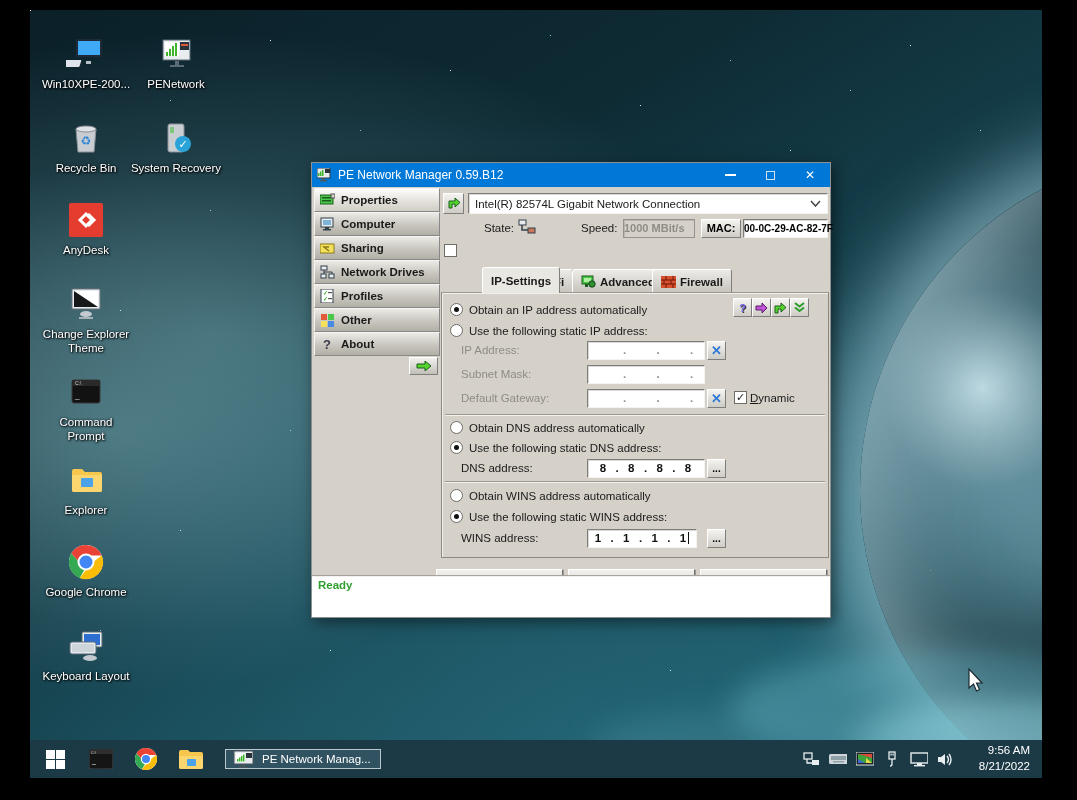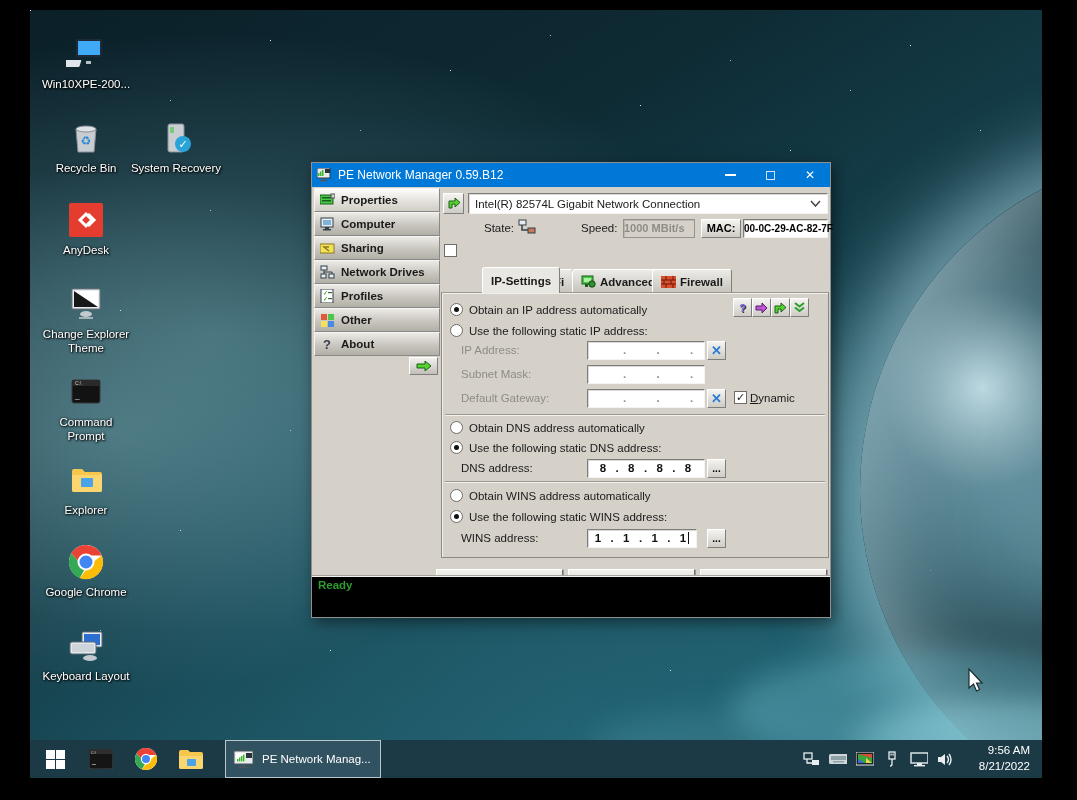--- a/index.html
+++ b/index.html
@@ -92,29 +92,29 @@
                   border-top:1px solid #9a988f; border-bottom:1px solid #f2f1ee; }
 
   
   .big-btn { position:absolute; top:406px; width:127px; height:26px; display:flex; align-items:center;
              background:linear-gradient(#f2f1ee,#cfccc5); border:1px solid #6e6e6e;
              border-top-color:#fff; border-left-color:#fff; box-shadow:1px 1px 0 #9a988f;
              font-size:11.5px; font-weight:700; color:#111; }
   .big-btn .bicon { width:34px; text-align:center; font-size:14px; }
   .big-btn .btxt { flex:1; text-align:center; margin-right:20px; }
 
-  #statusbar { left:0; top:412px; width:518px; height:42px; background:#000000; border-top:1px solid #a5a39b;
+  #statusbar { left:0; top:412px; width:518px; height:42px; background:#ffffff; border-top:1px solid #a5a39b;
                box-shadow: inset 0 1px 0 #f2f1ee; font-size:11.5px; font-weight:700; color:#2f9e2f;
                padding:3px 0 0 6px; }
 
   
   #taskbar { left:0; top:730px; width:1012px; height:38px; background:#1c3a46;
              display:flex; align-items:center; }
   .tb-btn { width:45px; height:38px; display:flex; align-items:center; justify-content:center; }
-  #task-button { margin-left:12px; width:156px; height:38px; background:#315261;
+  #task-button { margin-left:12px; width:156px; height:20px; background:#315261;
                  border:1px solid #b9c6cb; display:flex; align-items:center; gap:7px; padding:4px 7px;
                  color:#fff; font-size:11.5px; }
   #tray { margin-left:auto; display:flex; align-items:center; gap:9px; padding-right:8px; }
   .tray-ic { width:18px; height:18px; display:flex; align-items:center; justify-content:center; }
   #clock { color:#fff; font-size:11.5px; text-align:right; line-height:1.35; padding-right:4px; min-width:70px; }
 
   
   #cursor { left:935px; top:658px; width:20px; height:26px; z-index:50; }
 </style>
 </head>
@@ -132,20 +132,37 @@
       <svg width="40" height="40">
           <rect x="10" y="5" width="26" height="18" rx="1" fill="#1d2b38"></rect>
           <rect x="12" y="7" width="22" height="14" fill="#3fa9f5"></rect>
           <rect x="6" y="26" width="18" height="7" rx="1" fill="#dfe5ea" transform="skewX(-18)"></rect>
           <rect x="20" y="27" width="5" height="3" fill="#b9c2c9"></rect>
         </svg>
     </div>
     <div class="dicon-label">Win10XPE-200...</div>
   </div>
 
+  <div class="dicon" style="left:100px;top:24px">
+    <div class="dicon-img">
+      <svg width="40" height="40">
+          <rect x="7" y="6" width="27" height="20" fill="#e8ecef" stroke="#5a6b77"></rect>
+          <rect x="9" y="8" width="14" height="14" fill="#fff"></rect>
+          <rect x="10" y="18" width="2" height="4" fill="#3db528"></rect>
+          <rect x="13" y="15" width="2" height="7" fill="#3db528"></rect>
+          <rect x="16" y="12" width="2" height="10" fill="#3db528"></rect>
+          <rect x="19" y="9" width="2" height="13" fill="#3db528"></rect>
+          <rect x="24" y="8" width="9" height="8" fill="#28333c"></rect>
+          <rect x="25" y="10" width="7" height="2" fill="#e05a3a"></rect>
+          <rect x="19" y="27" width="4" height="4" fill="#5a6b77"></rect>
+          <rect x="14" y="31" width="14" height="2" fill="#5a6b77"></rect>
+        </svg>
+    </div>
+    <div class="dicon-label">PENetwork</div>
+  </div>
 
   <div class="dicon" style="left:10px;top:108px">
     <div class="dicon-img">
       <svg width="40" height="40">
           <path d="M10 11 L30 11 L28 34 L12 34 Z" fill="#c8cdd2" stroke="#8a9096"></path>
           <ellipse cx="20" cy="11" rx="10" ry="3" fill="#dfe3e7" stroke="#8a9096"></ellipse>
           <text x="20" y="27" font-size="12" text-anchor="middle" fill="#2e86d4">♻</text>
         </svg>
     </div>
     <div class="dicon-label">Recycle Bin</div>

